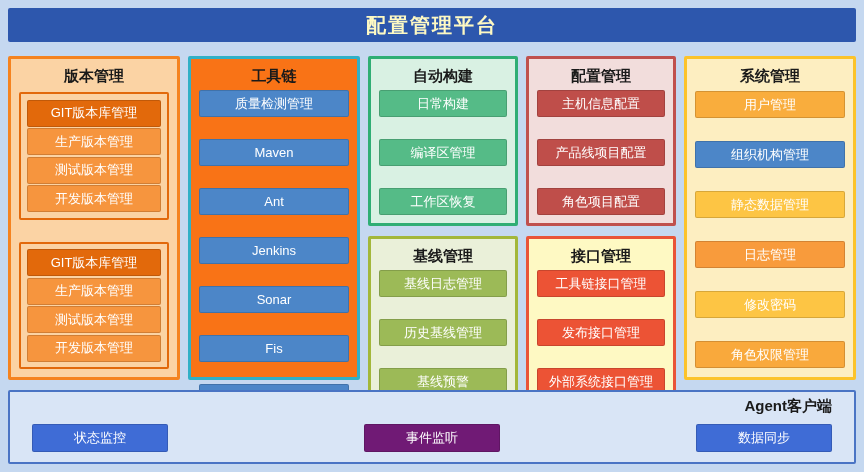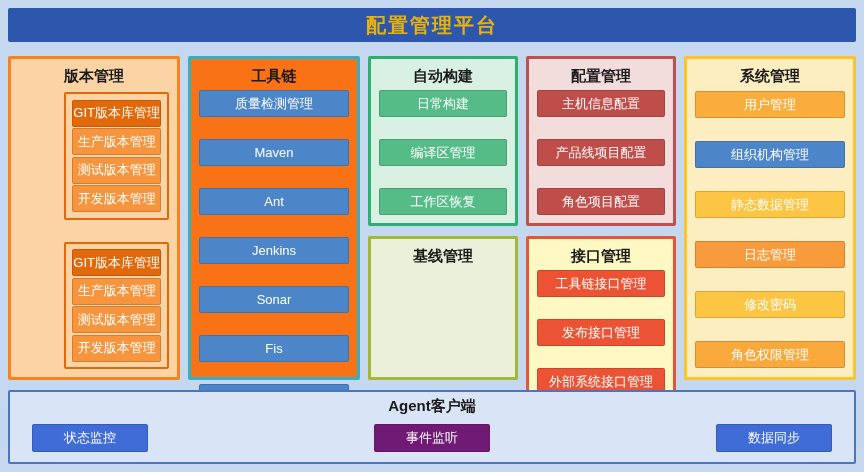--- a/index.html
+++ b/index.html
@@ -8,21 +8,21 @@
 
   .page {
     width: 864px; height: 472px;
     padding: 8px;
     display: flex; flex-direction: column;
   }
 
   .header {
     flex: 0 0 34px;
     display: flex; align-items: center; justify-content: center;
-    color: #eab308; font-size: 20px; font-weight: 700;
+    color: #fef9c3; font-size: 20px; font-weight: 700;
     letter-spacing: 2px;
     border-radius: 2px;
     margin-bottom: 14px;
   }
 
   .main {
     flex: 1 1 auto; min-height: 0;
     display: flex; gap: 8px;
   }
 
@@ -41,21 +41,21 @@
     padding: 5px 0 4px;
   }
 
   .panel-body {
     flex: 1 1 auto; min-height: 0;
     display: flex; flex-direction: column;
     justify-content: space-evenly;
     gap: 22px;
   }
 
-  .vbody { justify-content: stretch; padding-top: 2px; align-items: flex-end; }
+  .vbody { justify-content: stretch; padding-top: 2px; }
 
   .vgroup {
     flex: 1;
     border: 2px solid transparent;
     border-radius: 2px;
     padding: 4px 6px;
     display: flex; flex-direction: column;
     justify-content: space-evenly;
   }
 
@@ -78,29 +78,29 @@
 
   .footer {
     flex: 0 0 72px;
     margin-top: 10px;
     border: 2px solid transparent;
     border-radius: 2px;
     padding: 3px 22px 10px;
     display: flex; flex-direction: column;
   }
   .footer-title {
-    text-align: center;
+    text-align: right;
     font-size: 15px; font-weight: 700; color: #1a1a1a;
     padding: 2px 0 8px;
   }
   .footer-row {
     flex: 1;
     display: flex; justify-content: space-between; align-items: center;
   }
-  .footer .btn { width: 116px; height: 28px; }
+  .footer .btn { width: 136px; height: 28px; }
 </style>
 </head>
 <body>
 
 <div class="page" style="background-color: rgb(197, 216, 240);">
 
   <div class="header" style="background-color: rgb(45, 87, 173);">
     <span>配置管理平台</span>
   </div>
 
@@ -141,20 +141,25 @@
       <div class="panel" style="background-color: rgb(217, 241, 227); border-color: rgb(47, 174, 116);">
         <div class="panel-title">自动构建</div>
         <div class="panel-body">
           <div class="btn" style="background-color: rgb(85, 187, 135);">日常构建</div>
           <div class="btn" style="background-color: rgb(85, 187, 135);">编译区管理</div>
           <div class="btn" style="background-color: rgb(85, 187, 135);">工作区恢复</div>
         </div>
       </div>
       <div class="panel" style="background-color: rgb(234, 240, 217); border-color: rgb(163, 183, 58);">
         <div class="panel-title">基线管理</div>
+        <div class="panel-body">
+          <div class="btn" style="background-color: rgb(156, 186, 87);">基线日志管理</div>
+          <div class="btn" style="background-color: rgb(156, 186, 87);">历史基线管理</div>
+          <div class="btn" style="background-color: rgb(156, 186, 87);">基线预警</div>
+        </div>
       </div>
     </div>
 
     <div class="stack">
       <div class="panel" style="background-color: rgb(242, 221, 220); border-color: rgb(192, 80, 77);">
         <div class="panel-title">配置管理</div>
         <div class="panel-body">
           <div class="btn" style="background-color: rgb(191, 78, 74);">主机信息配置</div>
           <div class="btn" style="background-color: rgb(191, 78, 74);">产品线项目配置</div>
           <div class="btn" style="background-color: rgb(191, 78, 74);">角色项目配置</div>

